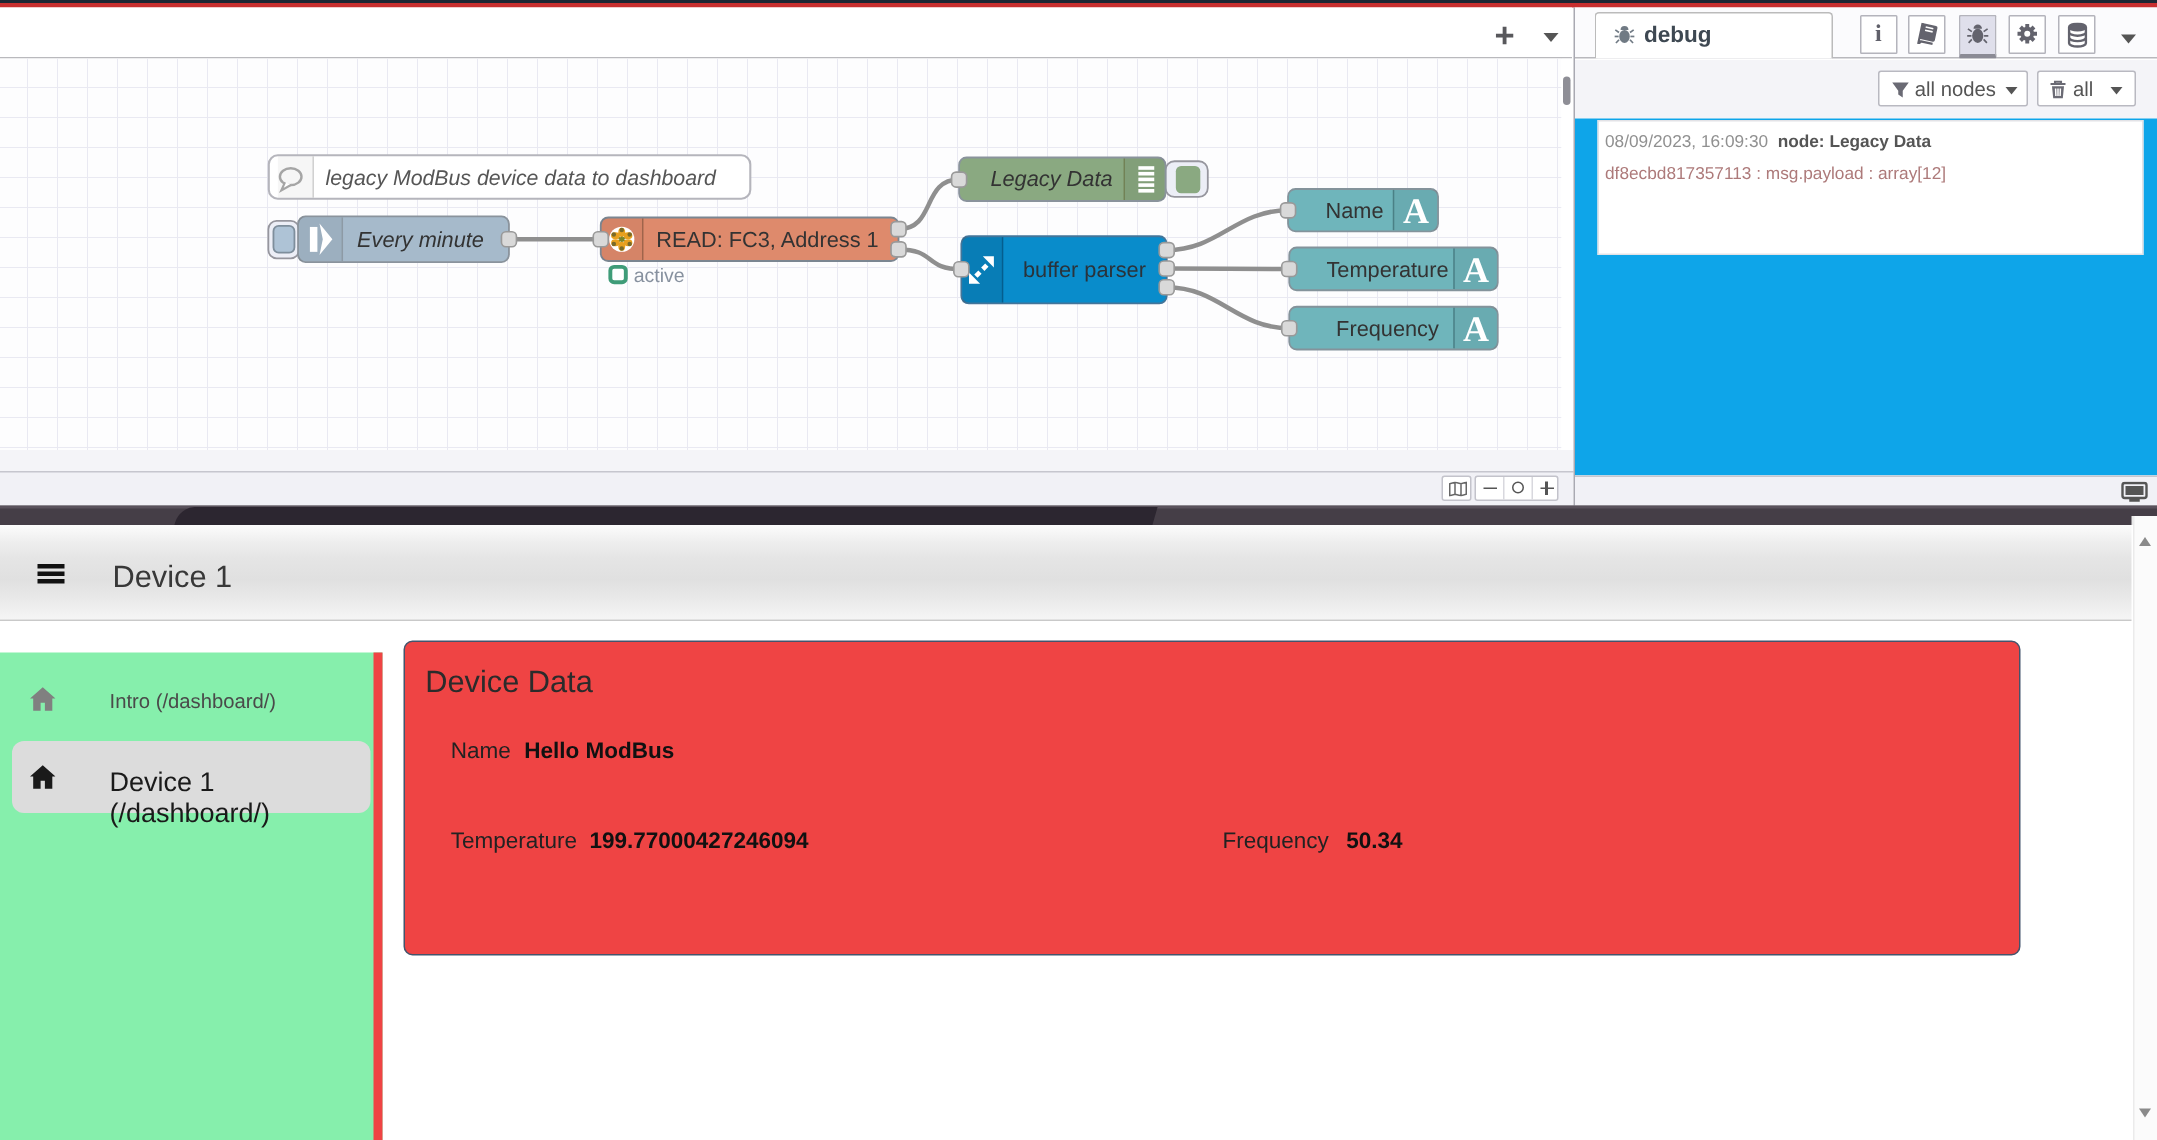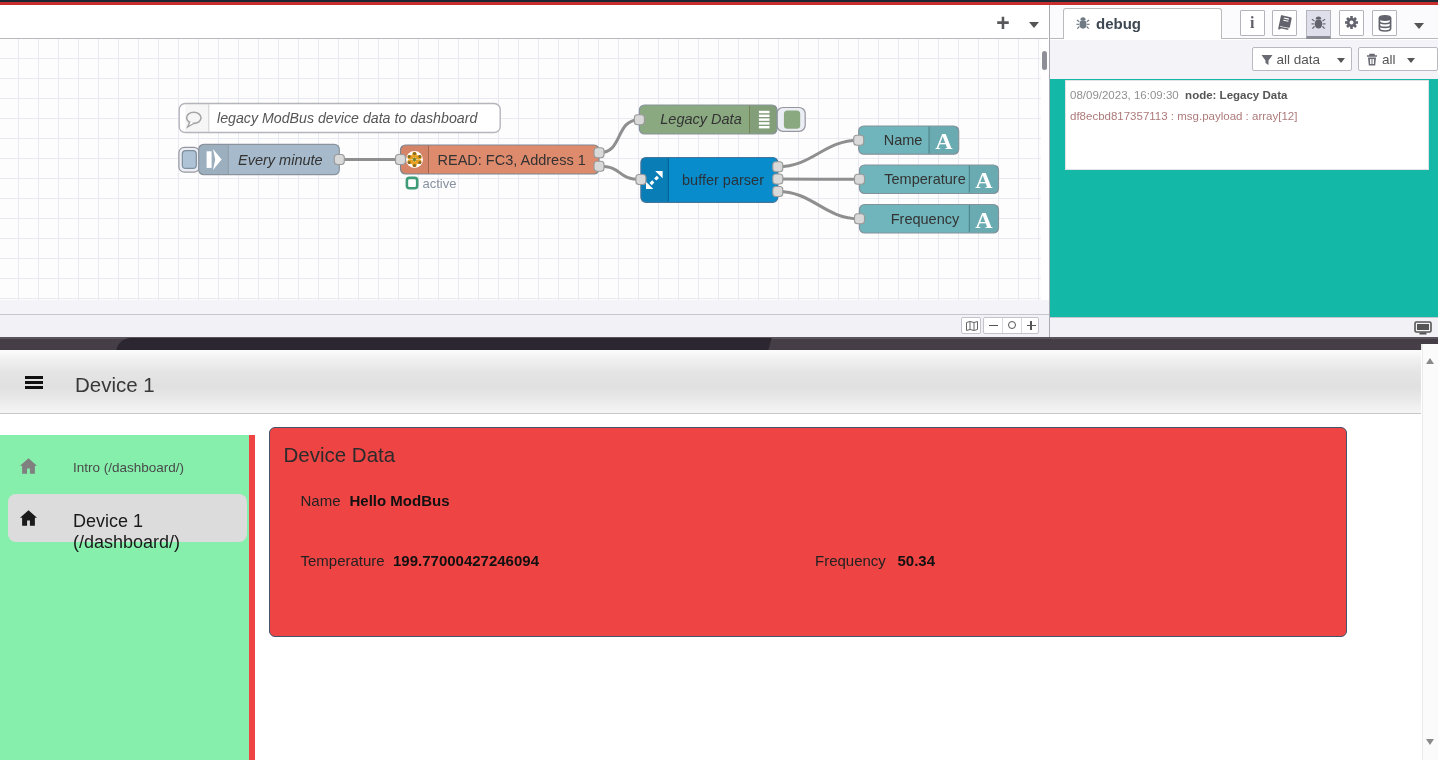--- a/index.html
+++ b/index.html
@@ -224,38 +224,38 @@
     <path d="M1.4,10.2 v3.6 a5.6,2.2 0 0 0 11.2,0 V10.2"></path>
     </g>
   </svg>
 </div>
 <div class="abs" style="left:1414px;top:22.5px;width:0;height:0;border-left:5.5px solid transparent;border-right:5.5px solid transparent;border-top:6px solid #555"></div>
 <div class="abs" style="left:1049.5px;top:39.5px;width:388.5px;height:39px;background:#f4f4f8" id="debugtoolbar">
   <div class="abs" style="left:202px;top:7.5px;width:100px;height:24px;background:#fff;border:1px solid #b9b9c1;border-radius:2px;font-size:13.5px;color:#555">
     <svg class="abs" style="left:8px;top:6px" width="12" height="12" viewBox="0 0 12 12">
         <path d="M0.5,1 h11 L7.5,6.5 V11 L4.5,9 V6.5 z" fill="#6a6a74"></path>
       </svg>
-    <span class="abs" style="left:24px;top:4px">all data</span>
+    <span class="abs" style="left:24px;top:4px">all nodes</span>
     <div class="abs" style="left:84px;top:9.5px;width:0;height:0;border-left:4.5px solid transparent;border-right:4.5px solid transparent;border-top:5px solid #555"></div>
   </div>
-  <div class="abs" style="left:308.5px;top:7.5px;width:80px;height:24px;background:#fff;border:1px solid #b9b9c1;border-radius:2px;font-size:13.5px;color:#555">
+  <div class="abs" style="left:308.5px;top:7.5px;width:66px;height:24px;background:#fff;border:1px solid #b9b9c1;border-radius:2px;font-size:13.5px;color:#555">
     <svg class="abs" style="left:7px;top:5px" width="12" height="13" viewBox="0 0 12 13">
         <path d="M1,3 h10 M4,3 V1.5 h4 V3" fill="none" stroke="#6a6a74" stroke-width="1.4"></path>
         <path d="M2,4.5 h8 l-0.8,8 h-6.4 z" fill="#6a6a74"></path>
         <g stroke="#fff" stroke-width="1">
           <line x1="4.4" y1="6" x2="4.6" y2="11"></line>
           <line x1="6" y1="6" x2="6" y2="11"></line>
           <line x1="7.6" y1="6" x2="7.4" y2="11"></line>
         </g>
       </svg>
     <span class="abs" style="left:23px;top:4px">all</span>
     <div class="abs" style="left:48px;top:9.5px;width:0;height:0;border-left:4.5px solid transparent;border-right:4.5px solid transparent;border-top:5px solid #555"></div>
   </div>
 </div>
-<div class="abs" style="left:1049.5px;top:78.5px;width:388.5px;height:238.5px;background:#14b8a6" id="debuglist">
+<div class="abs" style="left:1049.5px;top:78.5px;width:388.5px;height:238.5px;background:#0ea5e9" id="debuglist">
   <div class="abs" style="left:15.5px;top:1.5px;width:364px;height:90px;background:#fff;border:1px solid #e2e2e6;padding:8px 0 0 4px">
     <div style="font-size:11.5px;color:#909090">08/09/2023, 16:09:30 &nbsp;<span style="color:#555;font-weight:bold">node: Legacy Data</span></div>
     <div style="font-size:11.5px;color:#ad7a7a;margin-top:9px">df8ecbd817357113 : msg.payload : array[12]</div>
   </div>
 </div>
 <div class="abs" style="left:1049.5px;top:317px;width:388.5px;height:20px;background:#f1f1f6;border-top:1px solid #c6c6ce" id="sidebarfooter">
   <svg class="abs" style="left:364px;top:3px" width="18" height="14" viewBox="0 0 18 14">
     <rect x="1" y="1" width="16" height="10" rx="1.5" fill="none" stroke="#555" stroke-width="1.6"></rect>
     <rect x="3" y="3" width="12" height="6" fill="#555"></rect>
     <rect x="5.5" y="11.5" width="7" height="2" fill="#555"></rect>

